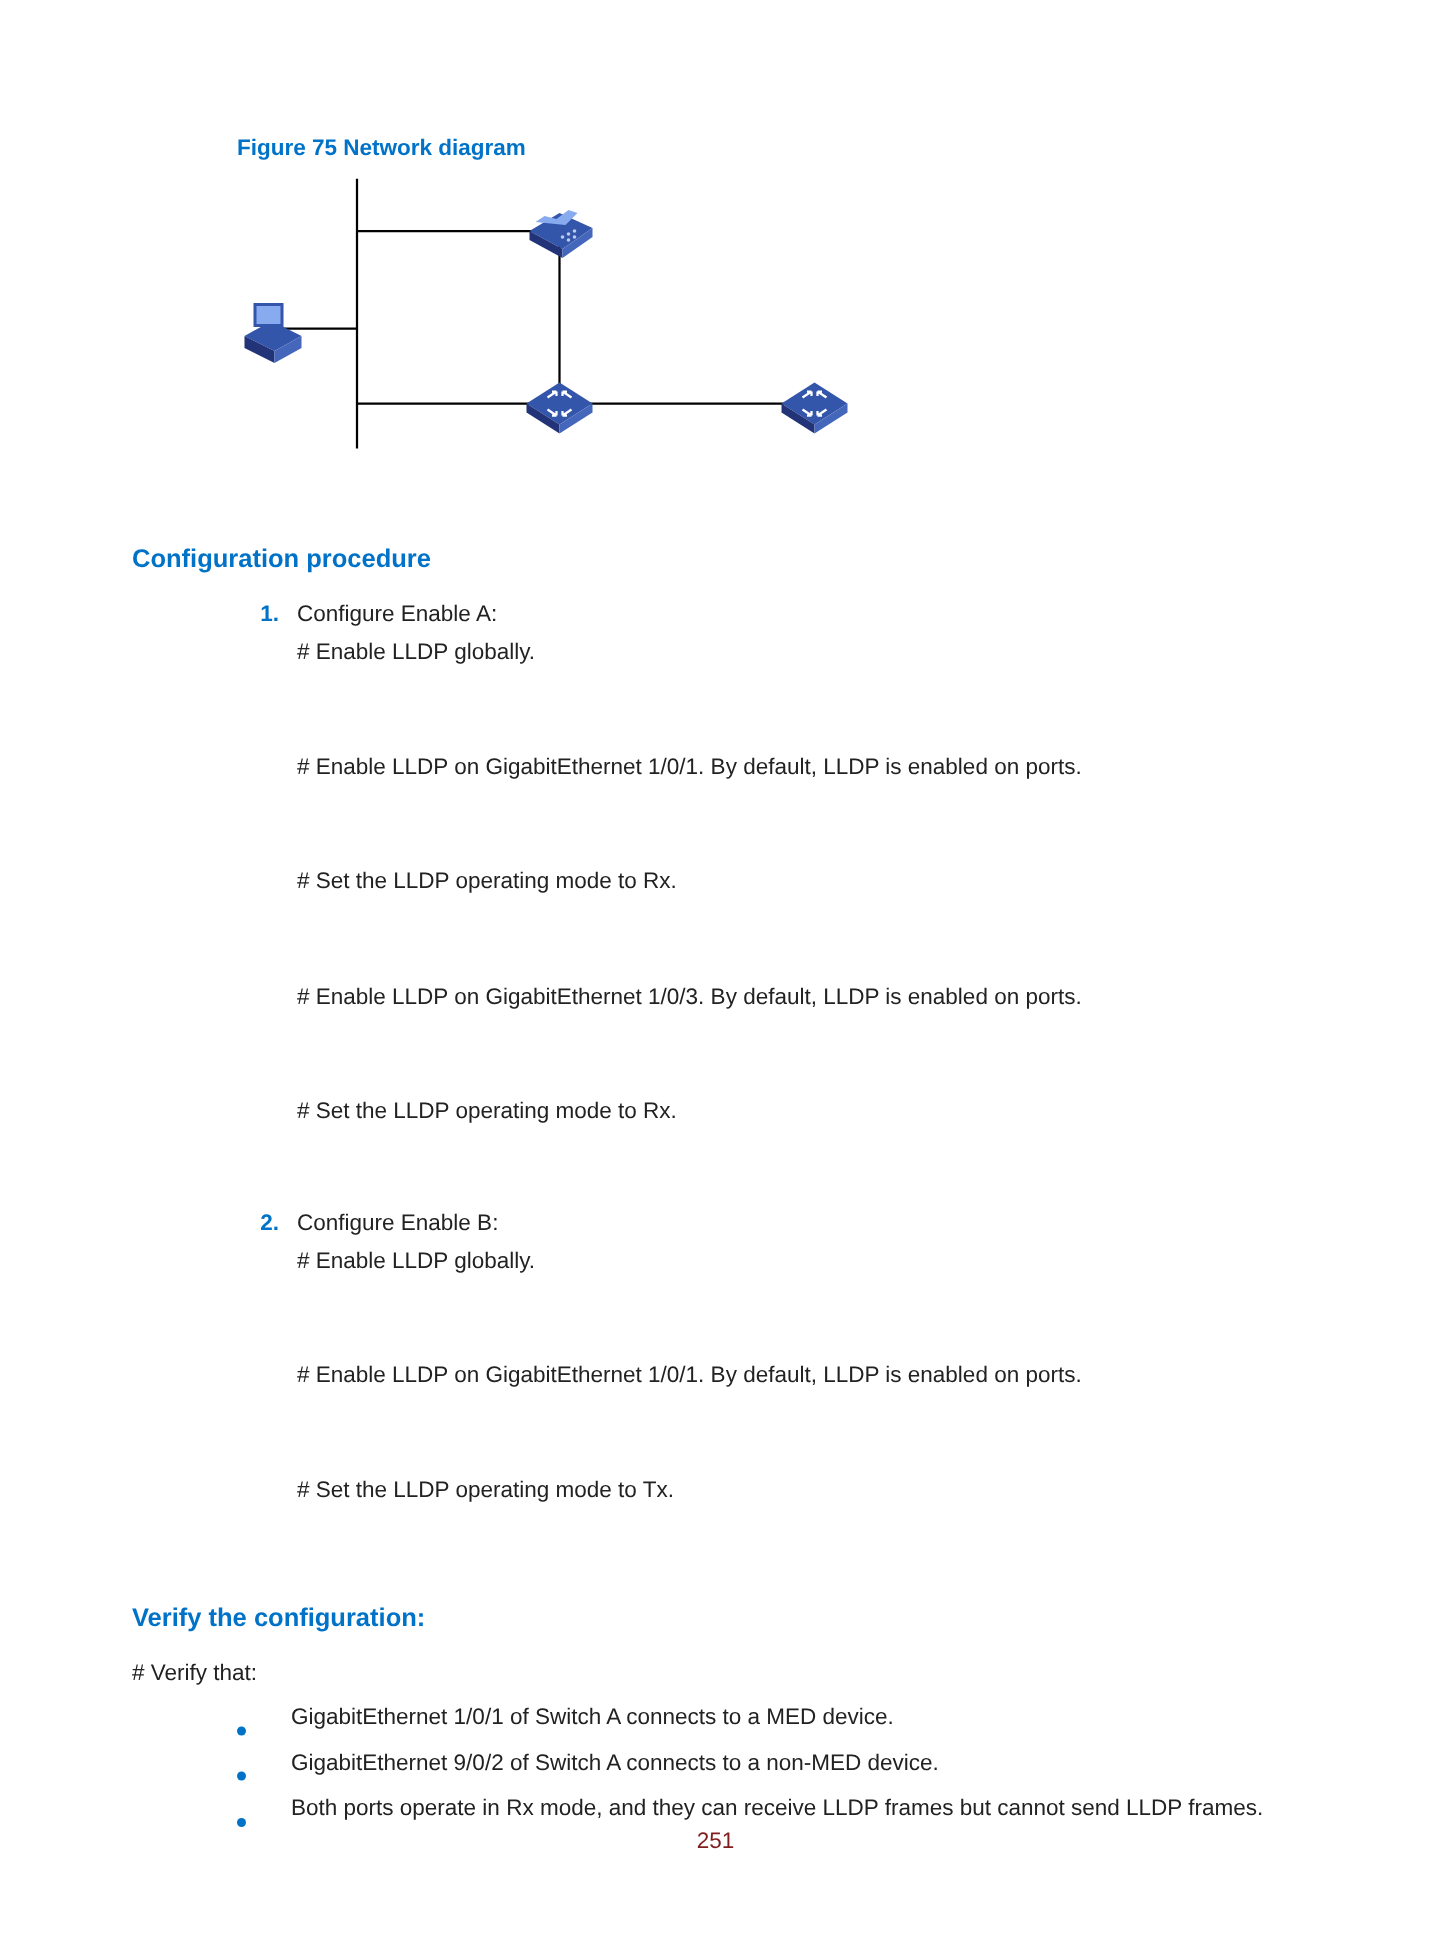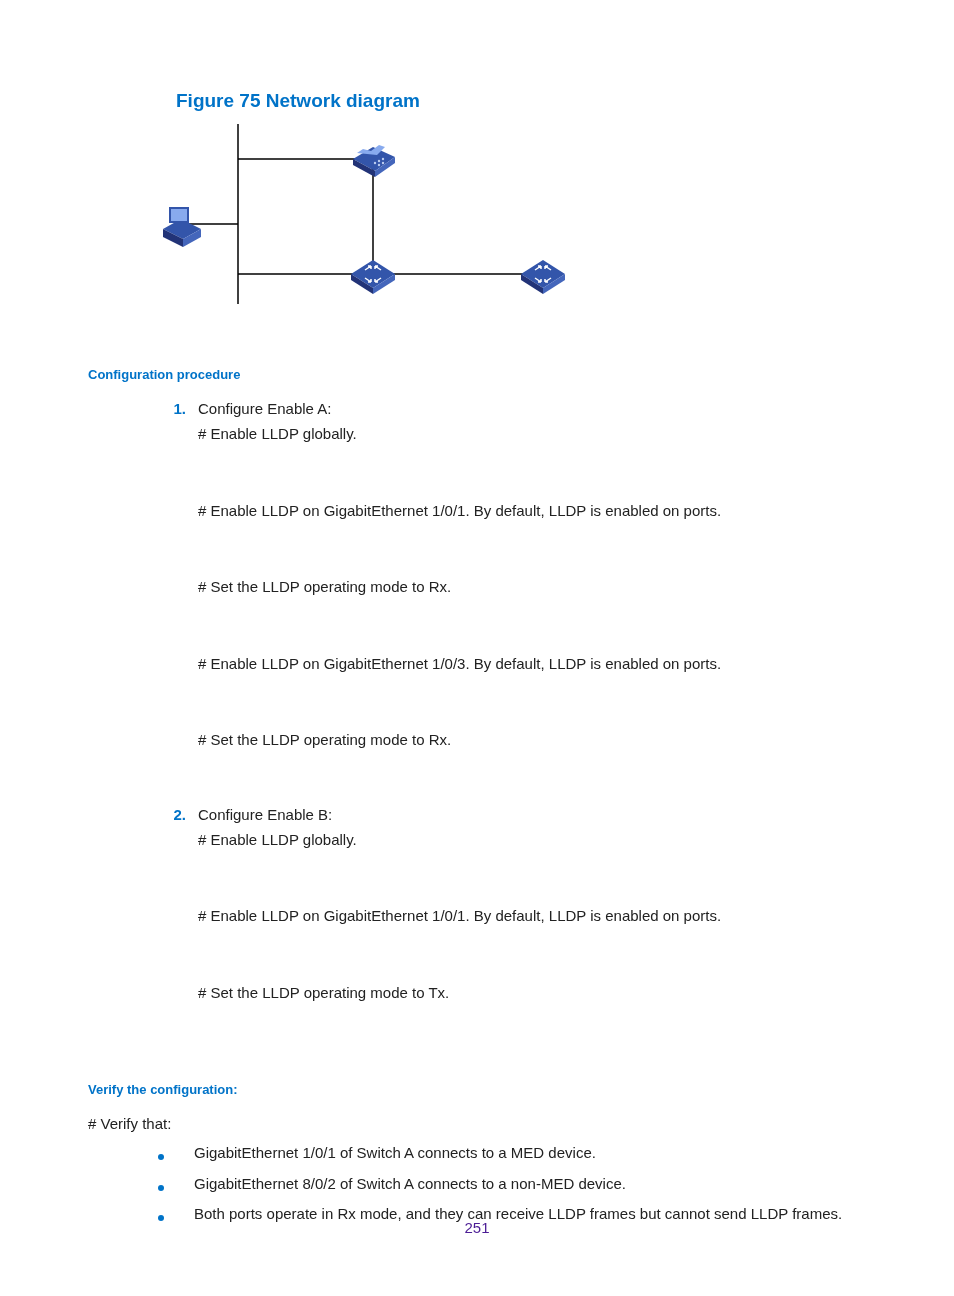--- a/index.html
+++ b/index.html
@@ -9,34 +9,34 @@
       background: #fff;
       font-family: Arial, Helvetica, sans-serif;
       font-size: 15px;
       color: #222;
       position: relative;
       padding: 90px 88px 0 88px;
     }
     .figure-caption {
       color: #0073c8;
       font-weight: bold;
-      font-size: 19px;
-      margin-left: 88px;
+      font-size: 15px;
+      margin-left: 70px;
       margin-bottom: 12px;
     }
     .diagram {
       margin-left: 70px;
       margin-bottom: 40px;
     }
     .section-heading {
       color: #0073c8;
       font-weight: bold;
-      font-size: 13px;
+      font-size: 17px;
       margin-bottom: 18px;
-      margin-top: 32px;
+      margin-top: 18px;
     }
     .numbered-item {
       display: flex;
       margin-bottom: 6px;
       margin-left: 70px;
     }
     .num {
       color: #0073c8;
       font-weight: bold;
       min-width: 28px;
@@ -49,41 +49,41 @@
       line-height: 1.5;
     }
     .step-spacer { height: 48px; }
     .step-spacer-sm { height: 40px; }
     .verify-intro {
       margin-bottom: 10px;
       margin-top: 4px;
     }
     .bullet-item {
       display: flex;
-      align-items: center;
+      align-items: flex-end;
       margin-left: 70px;
       margin-bottom: 8px;
       line-height: 1.5;
     }
     .bullet-dot {
       width: 6px;
       height: 6px;
       background: #0073c8;
       border-radius: 50%;
       margin-top: 8px;
       margin-right: 30px;
       flex-shrink: 0;
     }
     .page-num {
       position: absolute;
       bottom: 60px;
       left: 50%;
       transform: translateX(-50%);
       font-size: 15px;
-      color: #4c1d95;
+      color: #7f1d1d;
     }
   </style>
 </head>
 <body>
 
 <div class="figure-caption">Figure 75 Network diagram</div>
 
 <div class="diagram">
   <svg width="440" height="200" viewBox="0 0 440 200">
 
@@ -166,20 +166,20 @@
 
 <div class="section-heading">Verify the configuration:</div>
 <div class="verify-intro"># Verify that:</div>
 
 <div class="bullet-item">
   <span class="bullet-dot"></span>
   <span>GigabitEthernet 1/0/1 of Switch A connects to a MED device.</span>
 </div>
 <div class="bullet-item">
   <span class="bullet-dot"></span>
-  <span>GigabitEthernet 8/0/2 of Switch A connects to a non-MED device.</span>
+  <span>GigabitEthernet 9/0/2 of Switch A connects to a non-MED device.</span>
 </div>
 <div class="bullet-item">
   <span class="bullet-dot"></span>
   <span>Both ports operate in Rx mode, and they can receive LLDP frames but cannot send LLDP frames.</span>
 </div>
 
 <div class="page-num">251</div>
 
 </body></html>

